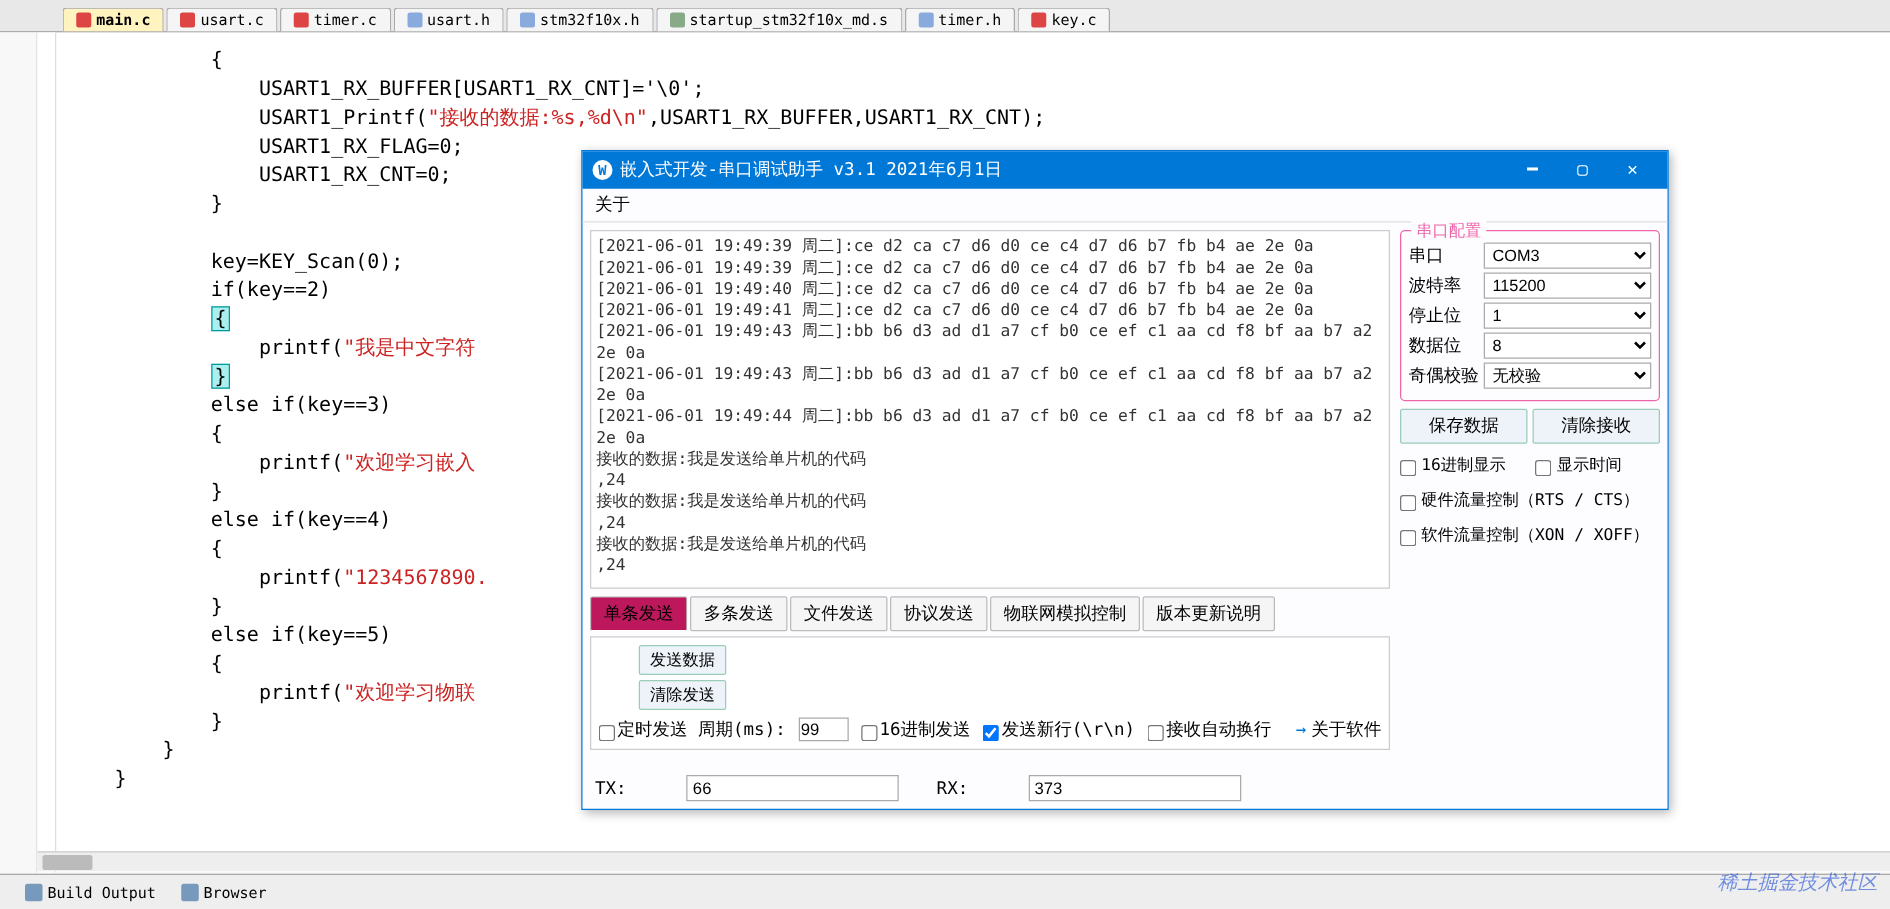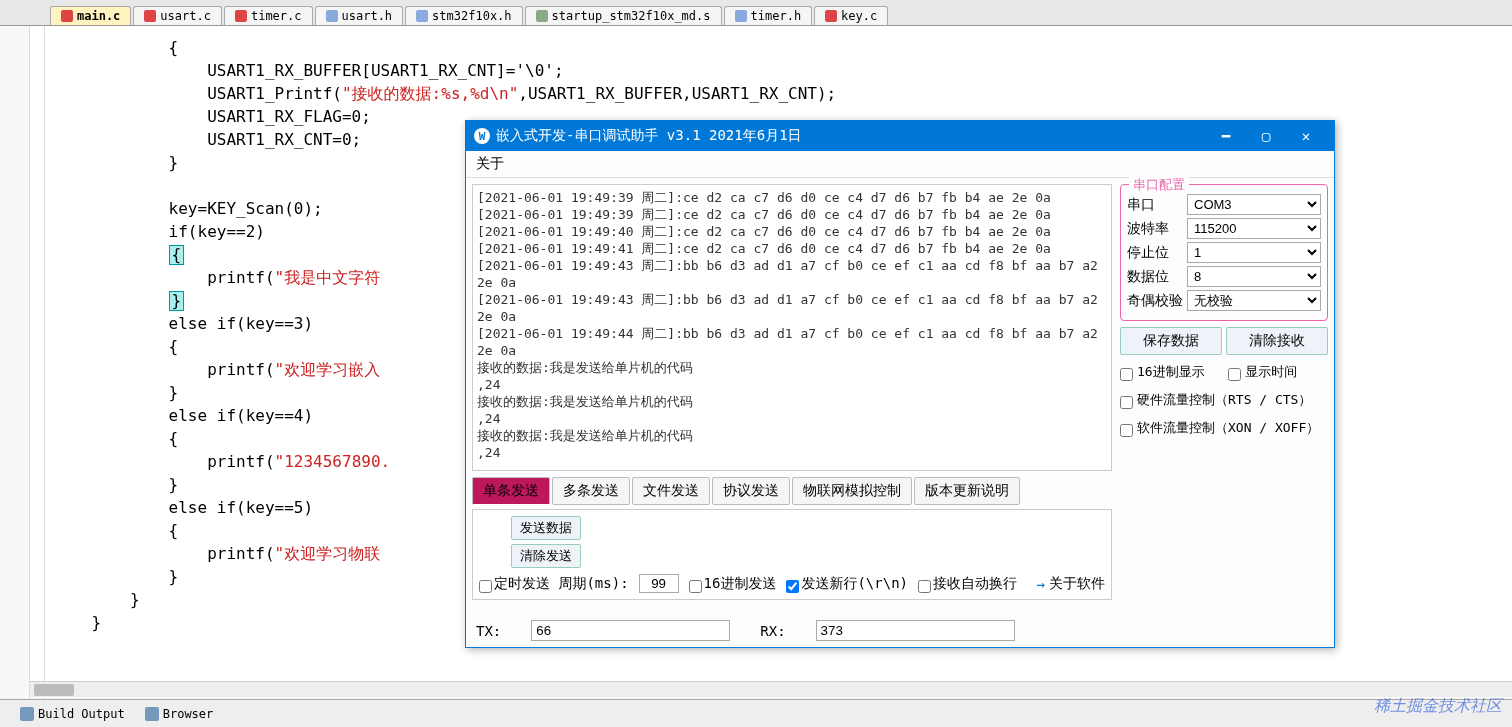--- a/index.html
+++ b/index.html
@@ -50,27 +50,27 @@
 .mode-tabs span { padding: 4px 10px; border: 1px solid #bbb; background: #f5f5f5; cursor: pointer; border-radius: 2px;}
 .mode-tabs span.active { background: #be185d; border-bottom: 1px solid #fff; }
 
 .send-area { border: 1px solid #ccc; margin-top: 4px; padding: 6px; background: #fff;}
 .send-row { display: flex; gap: 6px; }
 .send-input { flex: 1; height: 52px; border: 1px solid #ccc; padding: 4px; font-size: 14px; resize: none; }
 .send-btns { display: flex; flex-direction: column; gap: 4px; }
 .send-btns button { width: 70px; height: 24px; font-size: 13px; margin-left: 32px; }
 
 .opts-row { display: flex; align-items: center; gap: 10px; margin-top: 6px; font-size: 14px; }
-.opts-row input[type=text] { width: 40px; text-align: center; border: 1px solid #aaa; padding: 1px; }
+.opts-row input[type=text] { width: 40px; border: 1px solid #aaa; padding: 1px; }
 .opts-row .about { margin-left: auto; display: flex; align-items: center; gap: 4px; cursor: pointer; }
 .opts-row .arrow { color: #0078d7; }
 .opts-row label { display: flex; align-items: flex-end; gap: 2px;}
 
 .stat-row { display: flex; gap: 30px; margin-top: 20px; align-items: center; font-size: 14px; padding: 0 4px;}
-.stat-row input { width: 199px; border: 1px solid #aaa; padding: 2px 4px; }
+.stat-row input { width: 170px; border: 1px solid #aaa; padding: 2px 4px; margin-left: 18px; }
 
 
 .right-col { width: 208px; display: flex; flex-direction: column; gap: 6px; }
 .fieldset { border: 1px solid #e6a; border-radius: 4px; padding: 6px; position: relative; }
 .fieldset .legend { position: absolute; top: -9px; left: 8px; background: #fdfdff; padding: 0 4px; color: #e6a; font-size: 13px; }
 .cfg-row { display: flex; align-items: center; margin: 3px 0; font-size: 14px; }
 .cfg-row label { width: 60px; }
 .cfg-row select { flex: 1; border: 1px solid #aaa; padding: 1px 2px; font-size: 13px; background: #fff;}
 .btn-row { display: flex; gap: 4px; margin-top: 4px; }
 .btn-row button { flex: 1; padding: 3px 2px; font-size: 13px; }

